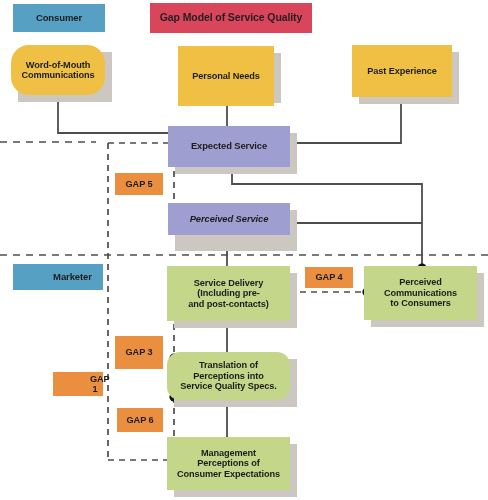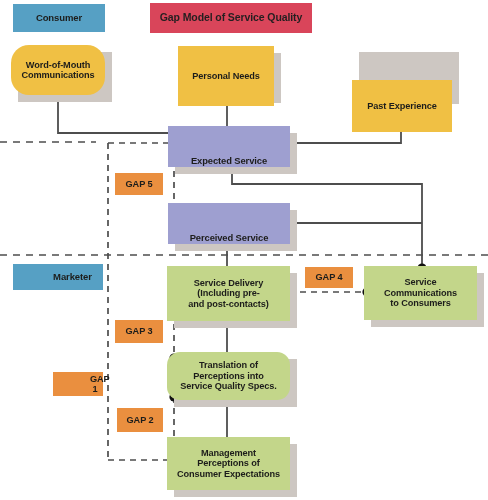--- a/index.html
+++ b/index.html
@@ -7,21 +7,21 @@
   body{font-family:"Liberation Sans","DejaVu Sans",sans-serif;}
   #stage{position:relative;width:488px;height:500px;overflow:hidden;background:#fff;}
   #svg-layer{position:absolute;left:0;top:0;width:488px;height:500px;}
   .node{position:absolute;box-sizing:border-box;display:flex;align-items:center;
         justify-content:center;text-align:center;color:#1d1d1b;font-weight:bold;
         line-height:1.14;letter-spacing:-0.1px;}
   .shadow{position:absolute;background:#cdc7c2;}
   .badge{font-size:9.5px;}
   .title-box{font-size:10.5px;color:#231f20;}
   .yellow{background:#f0c044;font-size:9.2px;}
-  .purple{background:#9e9fd0;font-size:9.4px;align-items:flex-end;}
+  .purple{background:#9e9fd0;font-size:9.4px;}
   .green{background:#c3d68a;font-size:9.2px;}
   .orange{background:#ea8f3f;font-size:9.2px;}
   .blue{background:#56a0c4;}
   .red{background:#d9455a;}
   .nlabel{display:block;width:100%;padding:0 3px;box-sizing:border-box;}
 </style>
 </head>
 <body>
 
 <div id="stage">
@@ -117,43 +117,43 @@
     <span class="nlabel">
       <span>Word-of-Mouth</span><br>
       <span>Communications</span>
     </span>
   </div>
 
   <div class="node yellow" style="left:178px;top:46px;width:96px;height:60px;">
     <span class="nlabel">Personal Needs</span>
   </div>
 
-  <div class="node yellow" style="left:352px;top:45px;width:100px;height:52px;margin-top:35px;">
+  <div class="node yellow" style="left:352px;top:45px;width:100px;height:52px;">
     <span class="nlabel">Past Experience</span>
   </div>
 
   <div class="node purple" style="left:168px;top:126px;width:122px;height:41px;">
     <span class="nlabel">Expected Service</span>
   </div>
 
-  <div class="node purple" style="left:168px;top:203px;width:122px;height:41px;">
+  <div class="node purple" style="left:168px;top:203px;width:122px;height:32px;font-style:italic;">
     <span class="nlabel">Perceived Service</span>
   </div>
 
   <div class="node green" style="left:167px;top:266px;width:123px;height:55px;">
     <span class="nlabel">
       <span>Service Delivery</span><br>
       <span>(Including pre-</span><br>
       <span>and post-contacts)</span>
     </span>
   </div>
 
   <div class="node green" style="left:364px;top:266px;width:113px;height:54px;">
     <span class="nlabel">
-      <span>Service</span><br>
+      <span>Perceived</span><br>
       <span>Communications</span><br>
       <span>to Consumers</span>
     </span>
   </div>
 
   <div class="node green" style="left:167px;top:352px;width:123px;height:48px;border-radius:13px;">
     <span class="nlabel">
       <span>Translation of</span><br>
       <span>Perceptions into</span><br>
       <span>Service Quality Specs.</span>
@@ -169,25 +169,25 @@
   </div>
 
   <div class="node orange" style="left:115px;top:173px;width:48px;height:22px;">
     <span class="nlabel">GAP 5</span>
   </div>
 
   <div class="node orange" style="left:305px;top:267px;width:48px;height:21px;">
     <span class="nlabel">GAP 4</span>
   </div>
 
-  <div class="node orange" style="left:115px;top:320px;width:48px;height:23px;">
+  <div class="node orange" style="left:115px;top:336px;width:48px;height:33px;">
     <span class="nlabel">GAP 3</span>
   </div>
 
   <div class="node orange" style="left:53px;top:372px;width:50px;height:24px;padding-left:34px;">
     <span class="nlabel">GAP 1</span>
   </div>
 
   <div class="node orange" style="left:117px;top:408px;width:46px;height:24px;">
-    <span class="nlabel">GAP 2</span>
+    <span class="nlabel">GAP 6</span>
   </div>
 
 </div>
 
 </body></html>

